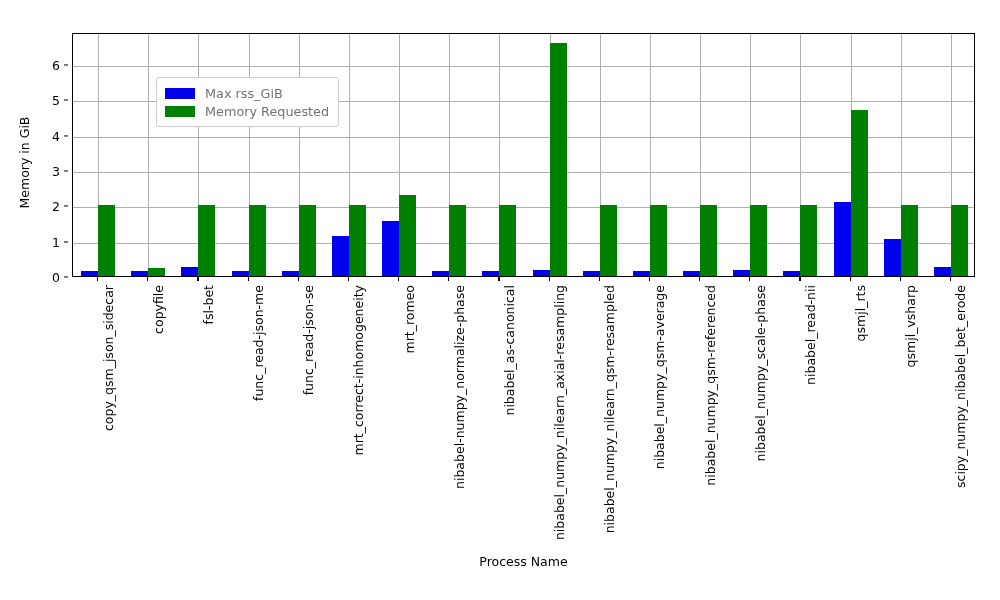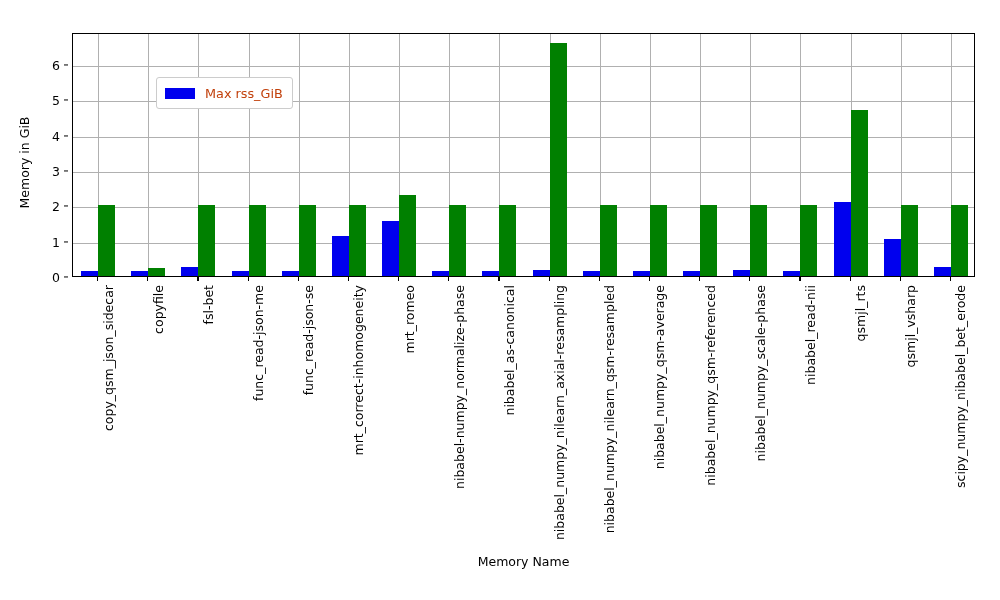--- a/index.html
+++ b/index.html
@@ -176,21 +176,21 @@
     height: 18px;
   }
   .legend-swatch {
     width: 30px;
     height: 11px;
     margin-right: 10px;
     flex: none;
   }
   .legend-text {
     font-size: 12.8px;
-    color: #c2410c;
+    color: #737373;
     white-space: nowrap;
   }
 </style>
 </head>
 <body>
 
 <div id="figure">
 
 
   <div id="y-ticks">
@@ -309,20 +309,24 @@
         <div class="bar-group" style="left: 852.833px; width: 50.1667px;">
           <div class="bar bar-blue" title="scipy_numpy_nibabel_bet_erode — Max rss_GiB: 0.26" style="background: rgb(0, 0, 238); width: 17.0567px; left: 8.02667px; height: 9.1942px;"></div>
           <div class="bar bar-green" title="scipy_numpy_nibabel_bet_erode — Memory Requested: 2" style="background: rgb(0, 128, 0); width: 17.0567px; left: 25.0833px; height: 70.7246px;"></div>
         </div>
       </div>
 
     <div id="legend">
         <div class="legend-row">
           <span class="legend-swatch" style="background: rgb(0, 0, 238);"></span>
           <span class="legend-text">Max rss_GiB</span>
+        </div>
+        <div class="legend-row">
+          <span class="legend-swatch" style="background: rgb(0, 128, 0);"></span>
+          <span class="legend-text">Memory Requested</span>
         </div>
       </div>
   </div>
 
   <div id="ylabel">Memory in GiB</div>
 
   <div id="x-ticks">
       <div class="xtickmark" style="left: 25.0833px;"></div>
       <div class="xlab" style="left: 29.5833px;">copy_qsm_json_sidecar</div>
       <div class="xtickmark" style="left: 75.25px;"></div>
@@ -354,15 +358,15 @@
       <div class="xtickmark" style="left: 727.417px;"></div>
       <div class="xlab" style="left: 731.917px;">nibabel_read-nii</div>
       <div class="xtickmark" style="left: 777.583px;"></div>
       <div class="xlab" style="left: 782.083px;">qsmjl_rts</div>
       <div class="xtickmark" style="left: 827.75px;"></div>
       <div class="xlab" style="left: 832.25px;">qsmjl_vsharp</div>
       <div class="xtickmark" style="left: 877.917px;"></div>
       <div class="xlab" style="left: 882.417px;">scipy_numpy_nibabel_bet_erode</div>
     </div>
 
-  <div id="xlabel">Memory Name</div>
+  <div id="xlabel">Process Name</div>
 
 </div>
 
 </body></html>

